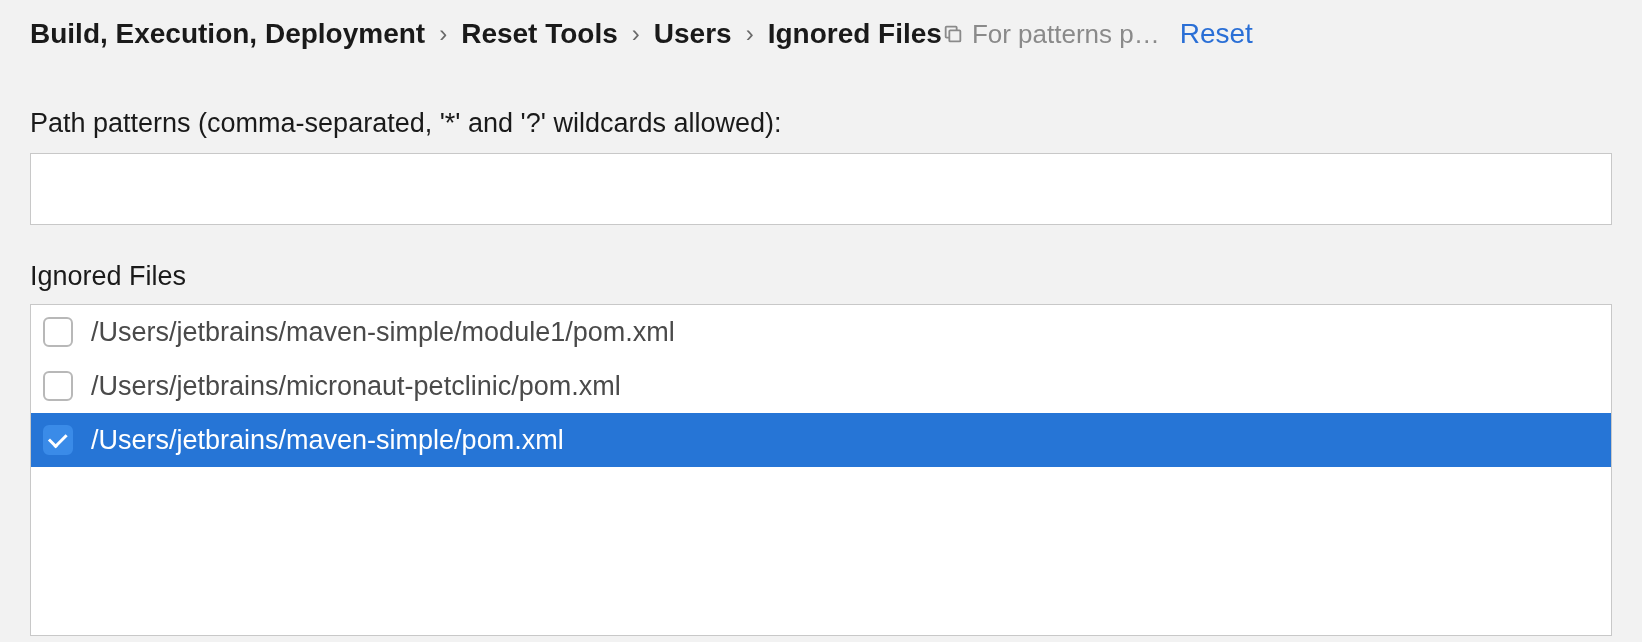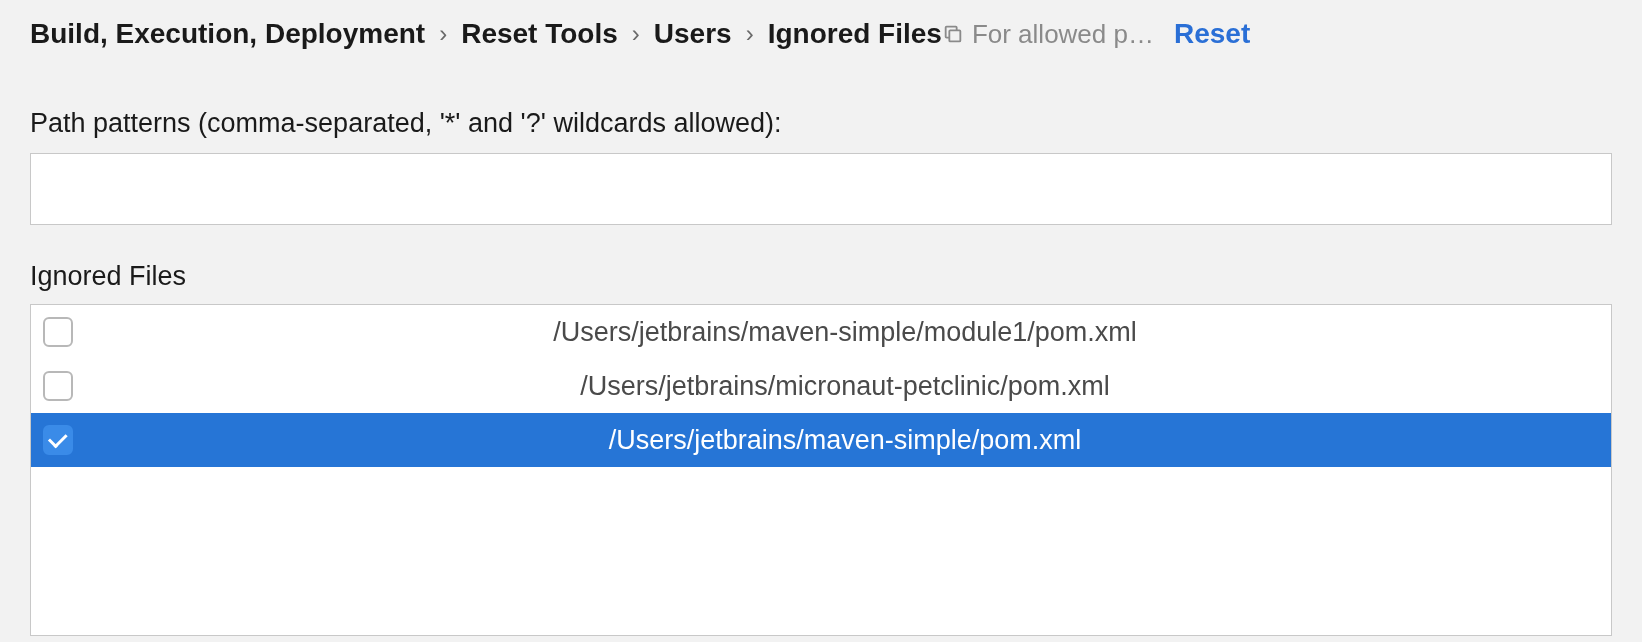--- a/index.html
+++ b/index.html
@@ -45,21 +45,21 @@
       color: #8a8a8a;
       font-size: 26px;
     }
     .copy-icon {
       display: inline-flex;
       color: #8a8a8a;
     }
     .reset-link {
       color: #2a6fd6;
       font-size: 28px;
-      font-weight: 700;
+      font-weight: 400;
       cursor: pointer;
     }
     .content {
       padding: 40px 30px 16px 30px;
     }
     .field-label {
       font-size: 27px;
       color: #1a1a1a;
       margin-bottom: 14px;
     }
@@ -86,21 +86,20 @@
     }
     .file-row {
       display: flex;
       align-items: center;
       gap: 18px;
       padding: 8px 12px;
       font-size: 27px;
       color: #4a4a4a;
       cursor: pointer;
       height: 54px;
-      text-align: center;
     }
     .file-row.selected {
       background: #2675d6;
       color: #ffffff;
     }
     .checkbox {
       width: 30px;
       height: 30px;
       border: 2px solid #b8b8b8;
       border-radius: 6px;
@@ -143,21 +142,21 @@
     <span>Ignored Files</span>
   </div>
   <div class="header-right">
     <span class="scope-label">
       <span class="copy-icon">
         <svg width="22" height="22" viewBox="0 0 24 24" fill="none" stroke="currentColor" stroke-width="2">
           <rect x="8" y="8" width="12" height="12" rx="1"></rect>
           <path d="M16 8 V5 a1 1 0 0 0 -1 -1 H5 a1 1 0 0 0 -1 1 v10 a1 1 0 0 0 1 1 h3"></path>
         </svg>
       </span>
-      <span>For allowed p…</span>
+      <span>For patterns p…</span>
     </span>
     <span class="reset-link">Reset</span>
   </div>
 </div>
 
 <div class="content">
   <div class="field-label">Path patterns (comma-separated, '*' and '?' wildcards allowed):</div>
   <input type="text" class="text-input" value="" style="">
 
   <div class="section-label">Ignored Files</div>

